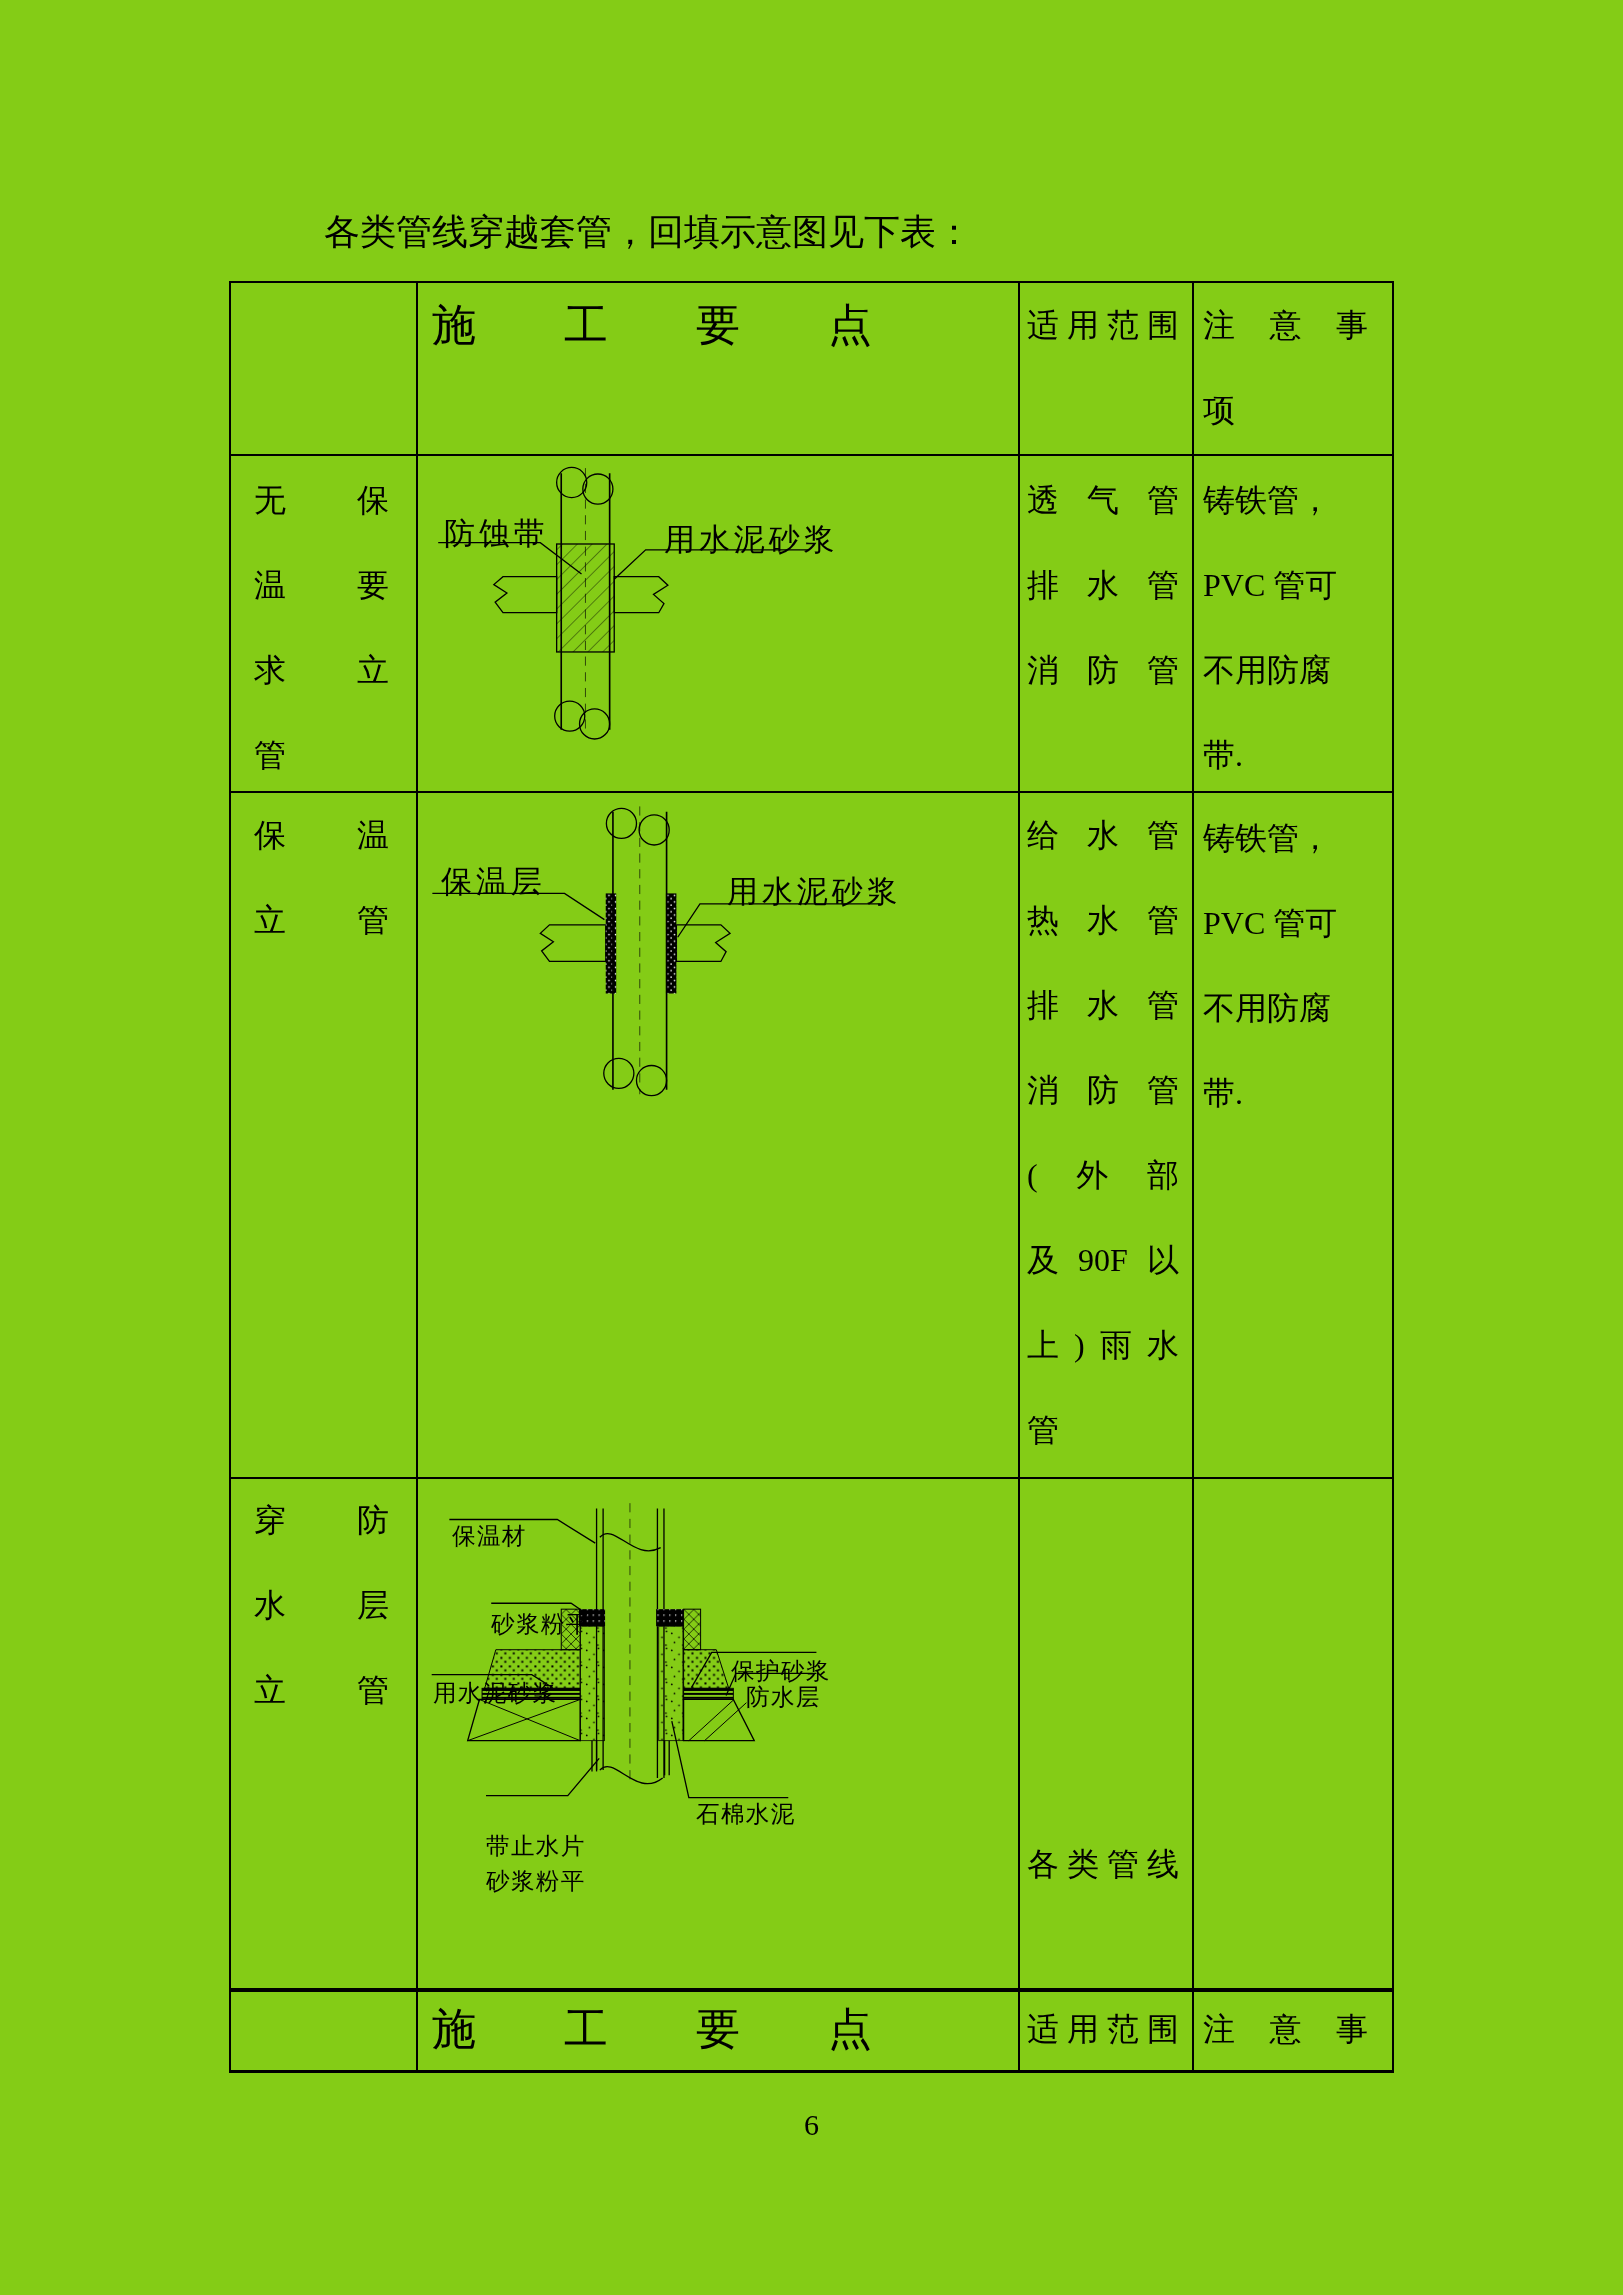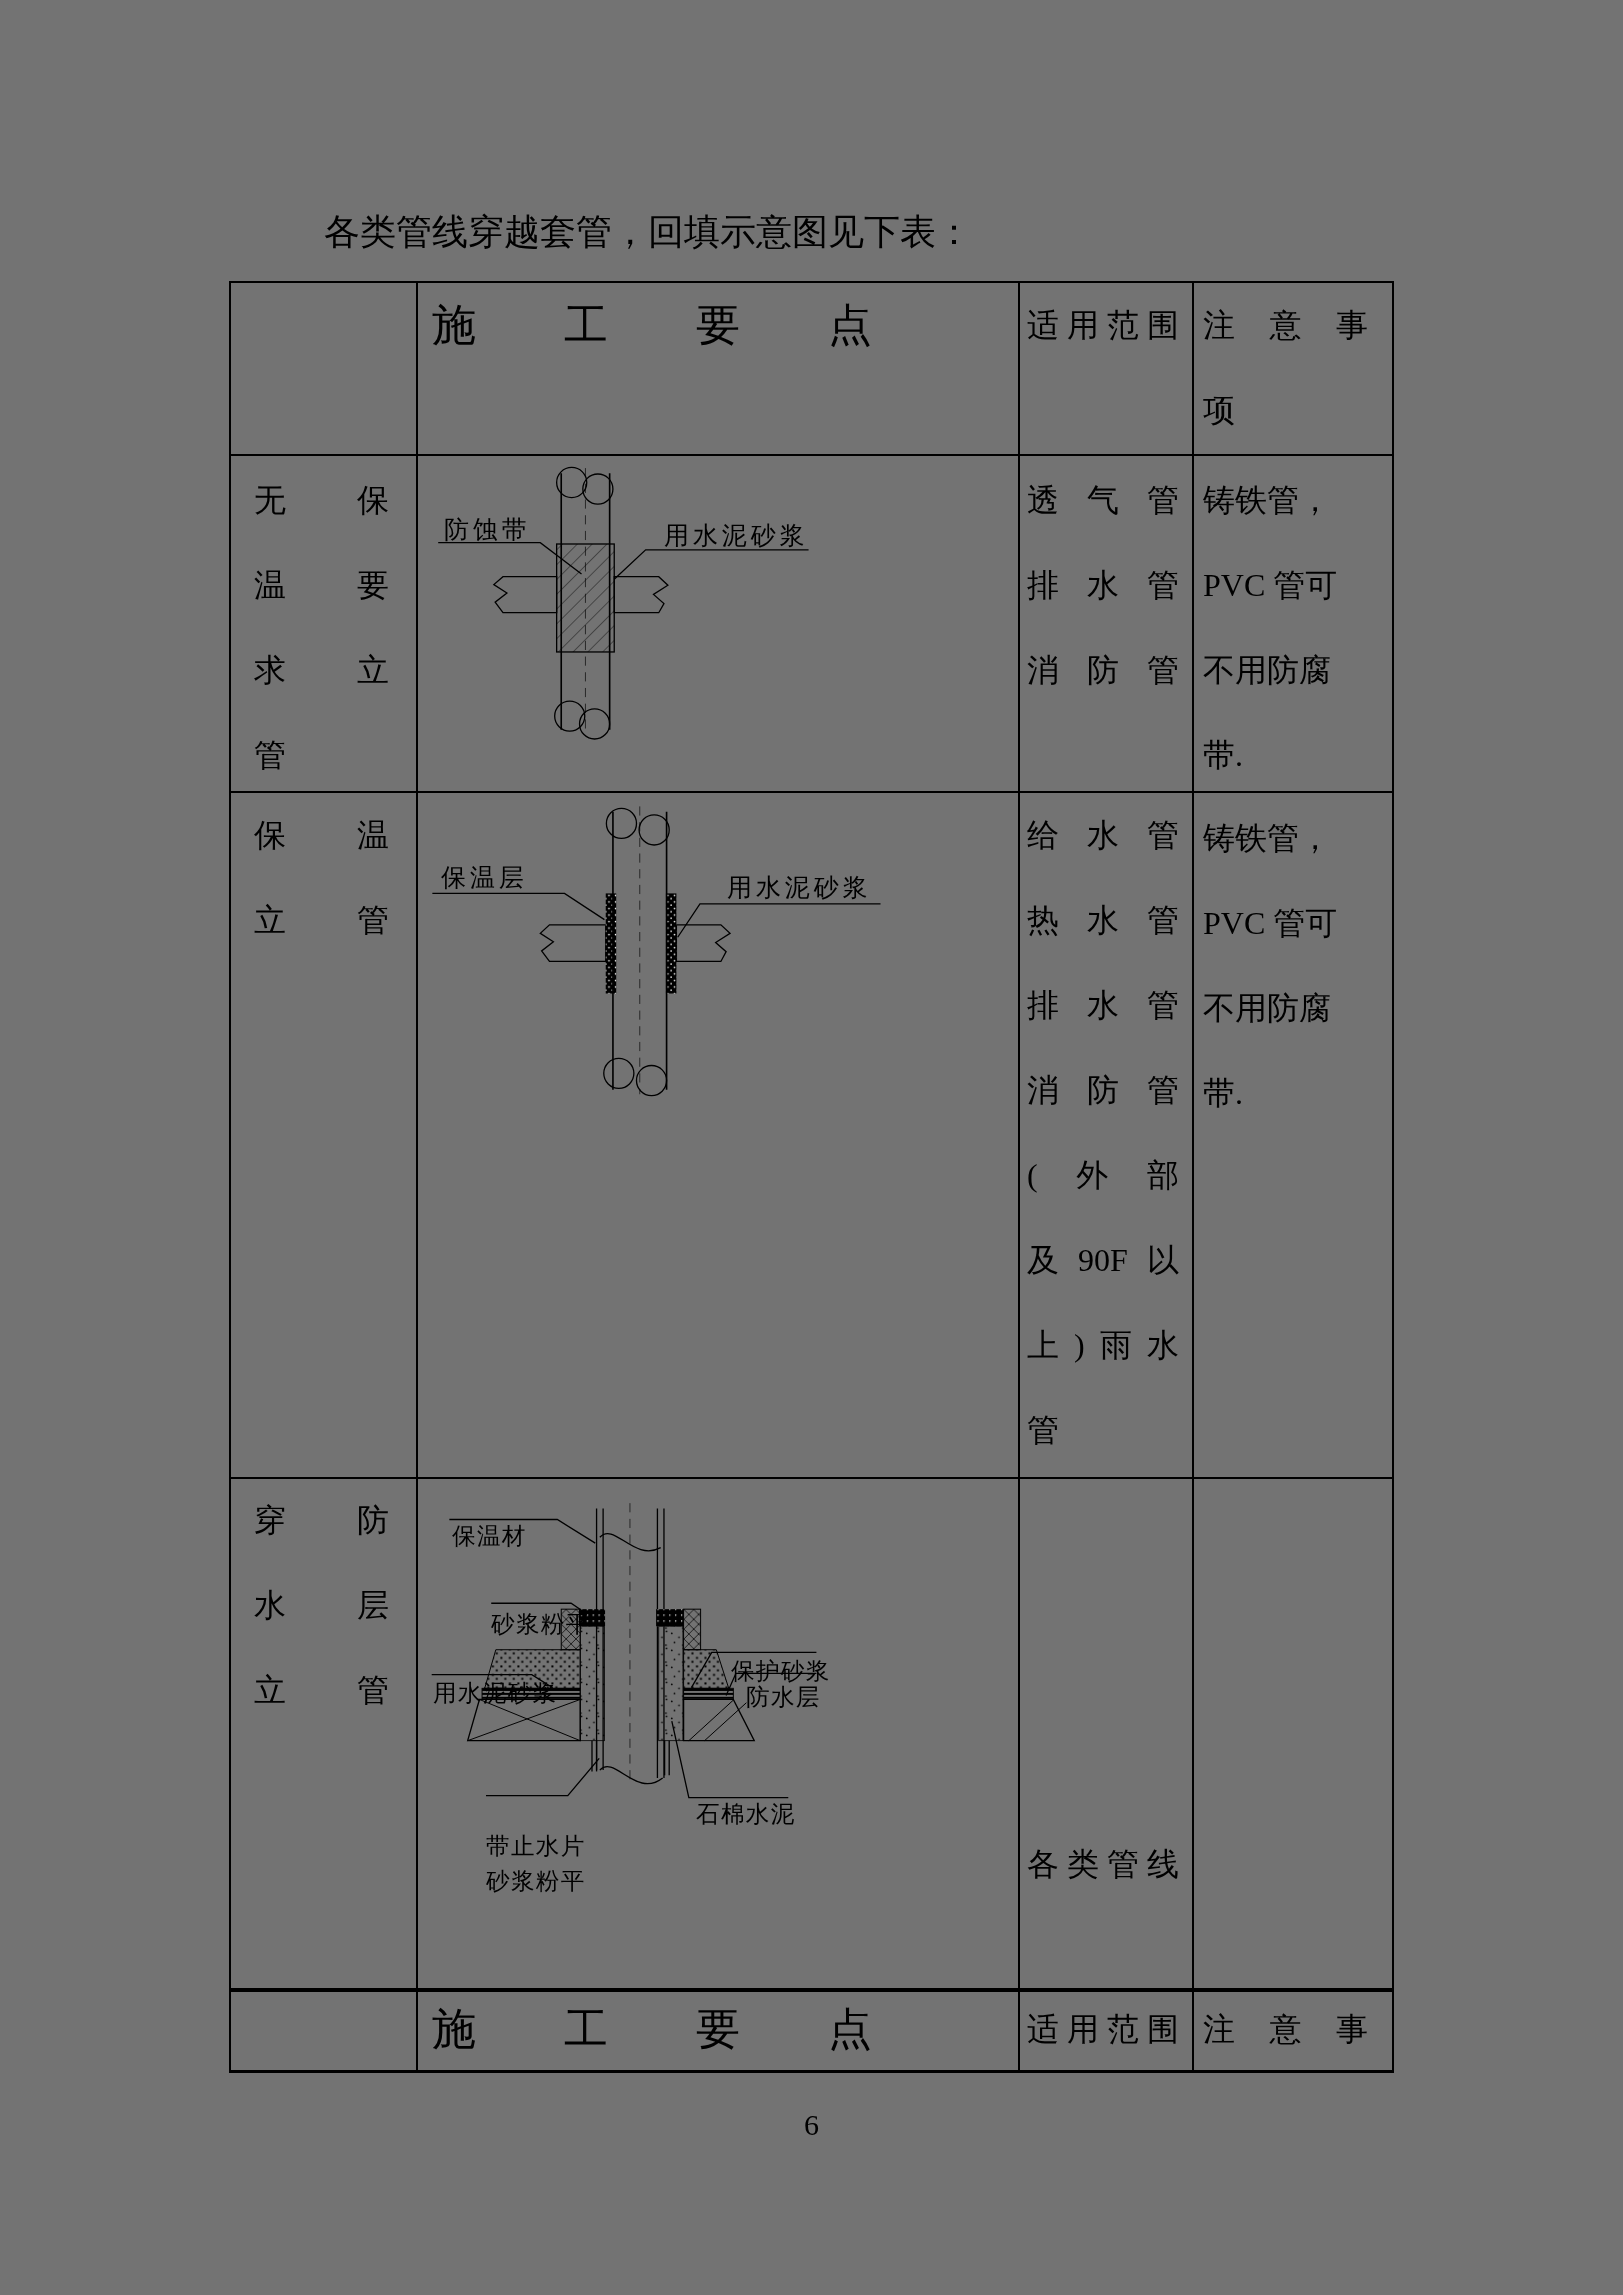--- a/index.html
+++ b/index.html
@@ -1,19 +1,19 @@
 <!DOCTYPE html>
 <html style="font-size:10.5px"><head>
 <meta charset="utf-8">
 <style>
   html,body{margin:0;padding:0;background:#888;}
   .page{
     position:relative;
     width:1623px;height:2295px;
-    background:#737373;
+    background:#84cc16;
     font-family:"Liberation Serif","DejaVu Serif",serif;
     color:#000;
     overflow:hidden;
   }
   .doc-title{
     position:absolute;left:324px;top:211px;
     font-size:36px;line-height:1.2;white-space:nowrap;
   }
   
   .tbl{
@@ -28,21 +28,21 @@
   
   .cellblock{position:absolute;}
   .bline{
     font-size:32px;height:85px;line-height:85px;
     white-space:nowrap;
   }
   .jline{text-align:justify;text-align-last:justify;white-space:normal;}
   .hdr{font-size:44px;height:85px;line-height:85px;white-space:pre;}
   
   .dlabel{
-    position:absolute;font-size:25px;letter-spacing:3.9px;
+    position:absolute;font-size:31px;letter-spacing:3.9px;
     line-height:1.15;white-space:pre;
   }
   .d3label{font-size:23.6px;letter-spacing:1.3px;margin-top:34px;}
   .pagenum{
     position:absolute;left:0;top:2108px;width:100%;
     text-align:center;font-size:30px;
   }
   svg{position:absolute;overflow:visible;}
   .ink{stroke:#000;fill:none;}
 </style>

